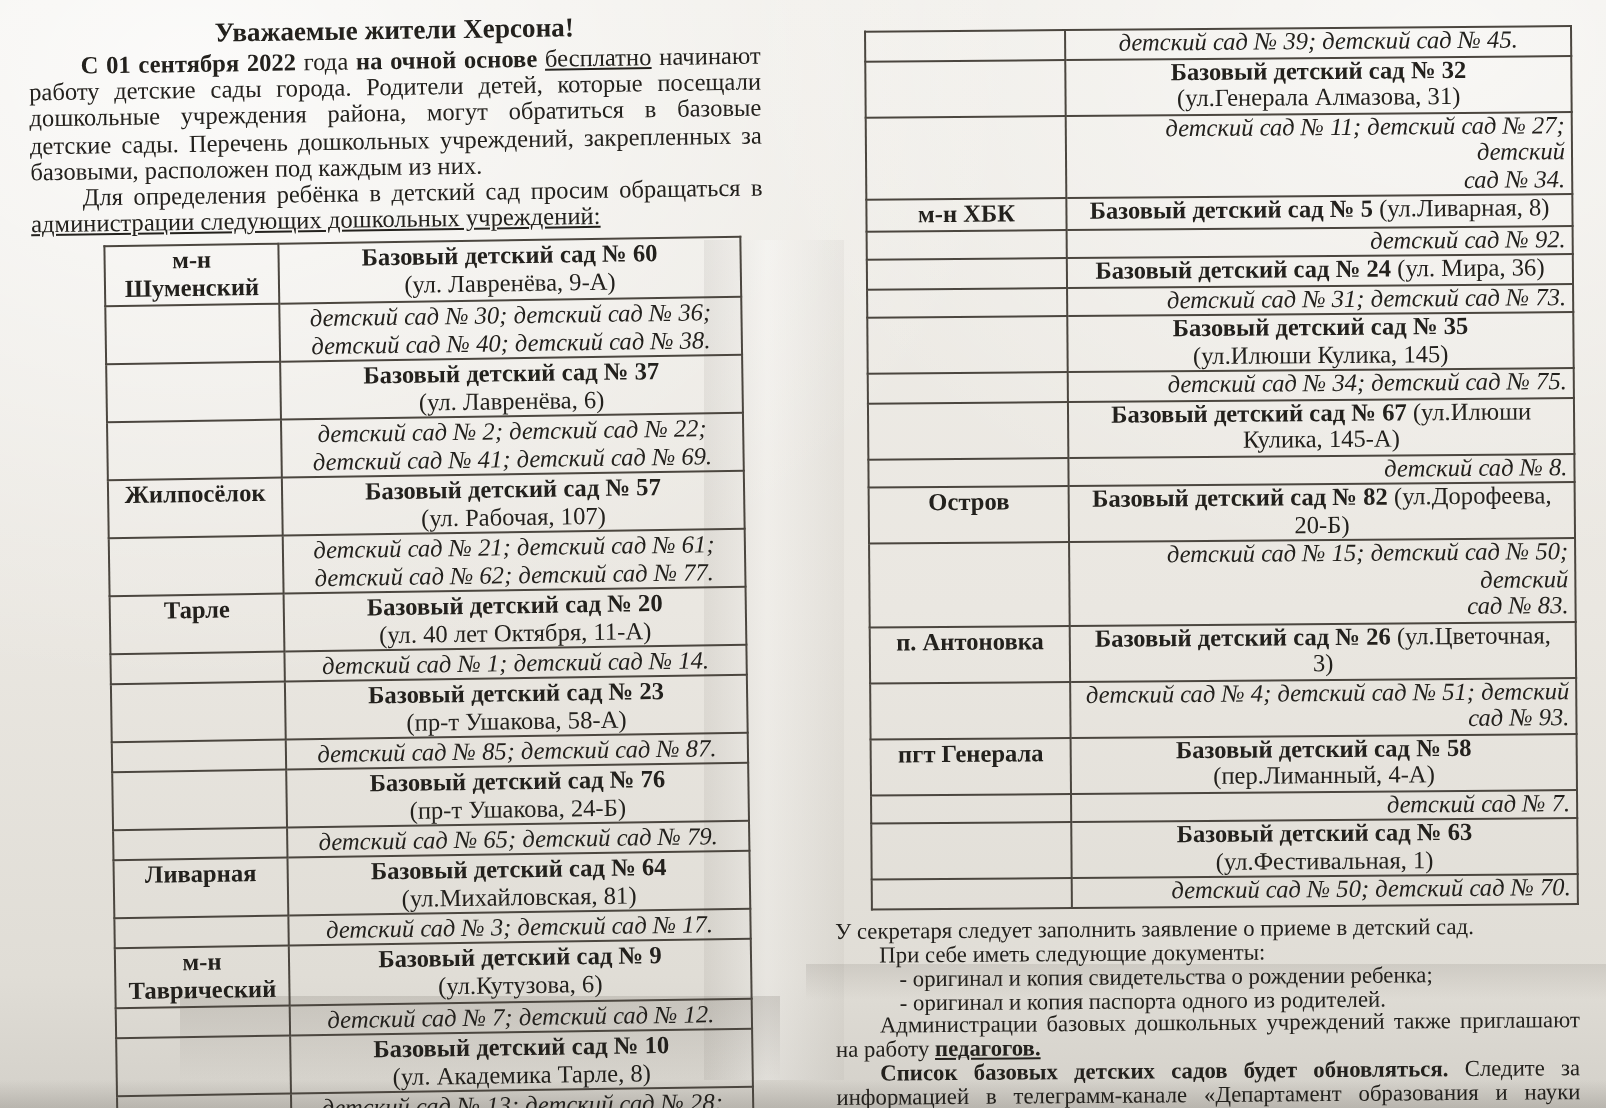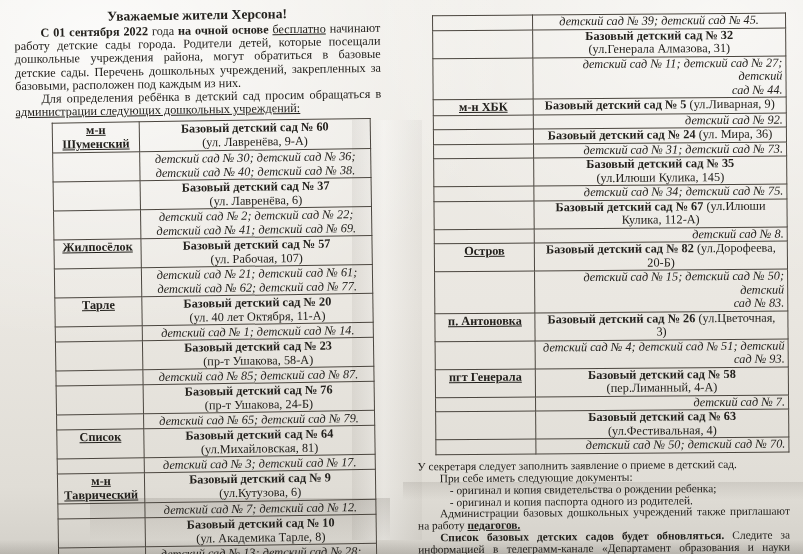--- a/index.html
+++ b/index.html
@@ -39,21 +39,21 @@
   #right-table .dcell{width:94px;}
   #right-table .kcell{width:250px;}
   #right-table{margin-left:18px;}
   #right-table td{padding:0 3px;}
   #right-table .line{line-height:13.5px;}
 
   td{border:1px solid #4b463f;vertical-align:top;}
   .line{font-size:12.3px;text-align:center;}
   tr.list .line{font-style:italic;}
   tr.list td.kcell.al-right .line{text-align:right;}
-  .district{display:block;font-weight:bold;text-decoration:underline;text-align:center;
+  .district{display:block;font-weight:bold;text-align:center;
     font-size:12.3px;line-height:13.8px;padding-top:1px;}
   .b{font-weight:bold;}
   .u{text-decoration:underline;}
 
   .footer{margin-top:6px;}
   .footer p{margin:0;font-size:11.4px;line-height:11.9px;text-align:justify;}
   .footer p.ind1{text-indent:22px;}
   .footer p.ind2{text-indent:32px;}
 </style>
 </head>
@@ -155,21 +155,21 @@
             </td>
           </tr>
           <tr class="list">
             <td class="dcell"></td>
             <td class="kcell">
               <div class="line"><span>детский сад № 65; детский сад № 79.</span></div>
             </td>
           </tr>
           <tr class="base">
             <td class="dcell">
-              <span class="district">Список</span>
+              <span class="district">Ливарная</span>
             </td>
             <td class="kcell">
               <div class="line"><span class="b">Базовый детский сад № 64</span></div>
               <div class="line"><span>(ул.Михайловская, 81)</span></div>
             </td>
           </tr>
           <tr class="list">
             <td class="dcell"></td>
             <td class="kcell">
               <div class="line"><span>детский сад № 3; детский сад № 17.</span></div>
@@ -220,29 +220,29 @@
             <td class="dcell"></td>
             <td class="kcell">
               <div class="line"><span class="b">Базовый детский сад № 32</span></div>
               <div class="line"><span>(ул.Генерала Алмазова, 31)</span></div>
             </td>
           </tr>
           <tr class="list">
             <td class="dcell"></td>
             <td class="kcell al-right">
               <div class="line"><span>детский сад № 11; детский сад № 27; детский</span></div>
-              <div class="line"><span>сад № 44.</span></div>
+              <div class="line"><span>сад № 34.</span></div>
             </td>
           </tr>
           <tr class="base">
             <td class="dcell">
               <span class="district">м-н ХБК</span>
             </td>
             <td class="kcell">
-              <div class="line"><span class="b">Базовый детский сад № 5 </span><span>(ул.Ливарная, 9)</span></div>
+              <div class="line"><span class="b">Базовый детский сад № 5 </span><span>(ул.Ливарная, 8)</span></div>
             </td>
           </tr>
           <tr class="list">
             <td class="dcell"></td>
             <td class="kcell al-right">
               <div class="line"><span>детский сад № 92.</span></div>
             </td>
           </tr>
           <tr class="base">
             <td class="dcell"></td>
@@ -266,21 +266,21 @@
           <tr class="list">
             <td class="dcell"></td>
             <td class="kcell al-right">
               <div class="line"><span>детский сад № 34; детский сад № 75.</span></div>
             </td>
           </tr>
           <tr class="base">
             <td class="dcell"></td>
             <td class="kcell">
               <div class="line"><span class="b">Базовый детский сад № 67 </span><span>(ул.Илюши</span></div>
-              <div class="line"><span>Кулика, 112-А)</span></div>
+              <div class="line"><span>Кулика, 145-А)</span></div>
             </td>
           </tr>
           <tr class="list">
             <td class="dcell"></td>
             <td class="kcell al-right">
               <div class="line"><span>детский сад № 8.</span></div>
             </td>
           </tr>
           <tr class="base">
             <td class="dcell">
@@ -326,21 +326,21 @@
           <tr class="list">
             <td class="dcell"></td>
             <td class="kcell al-right">
               <div class="line"><span>детский сад № 7.</span></div>
             </td>
           </tr>
           <tr class="base">
             <td class="dcell"></td>
             <td class="kcell">
               <div class="line"><span class="b">Базовый детский сад № 63</span></div>
-              <div class="line"><span>(ул.Фестивальная, 4)</span></div>
+              <div class="line"><span>(ул.Фестивальная, 1)</span></div>
             </td>
           </tr>
           <tr class="list">
             <td class="dcell"></td>
             <td class="kcell al-right">
               <div class="line"><span>детский сад № 50; детский сад № 70.</span></div>
             </td>
           </tr>
         </tbody>
     </table>

